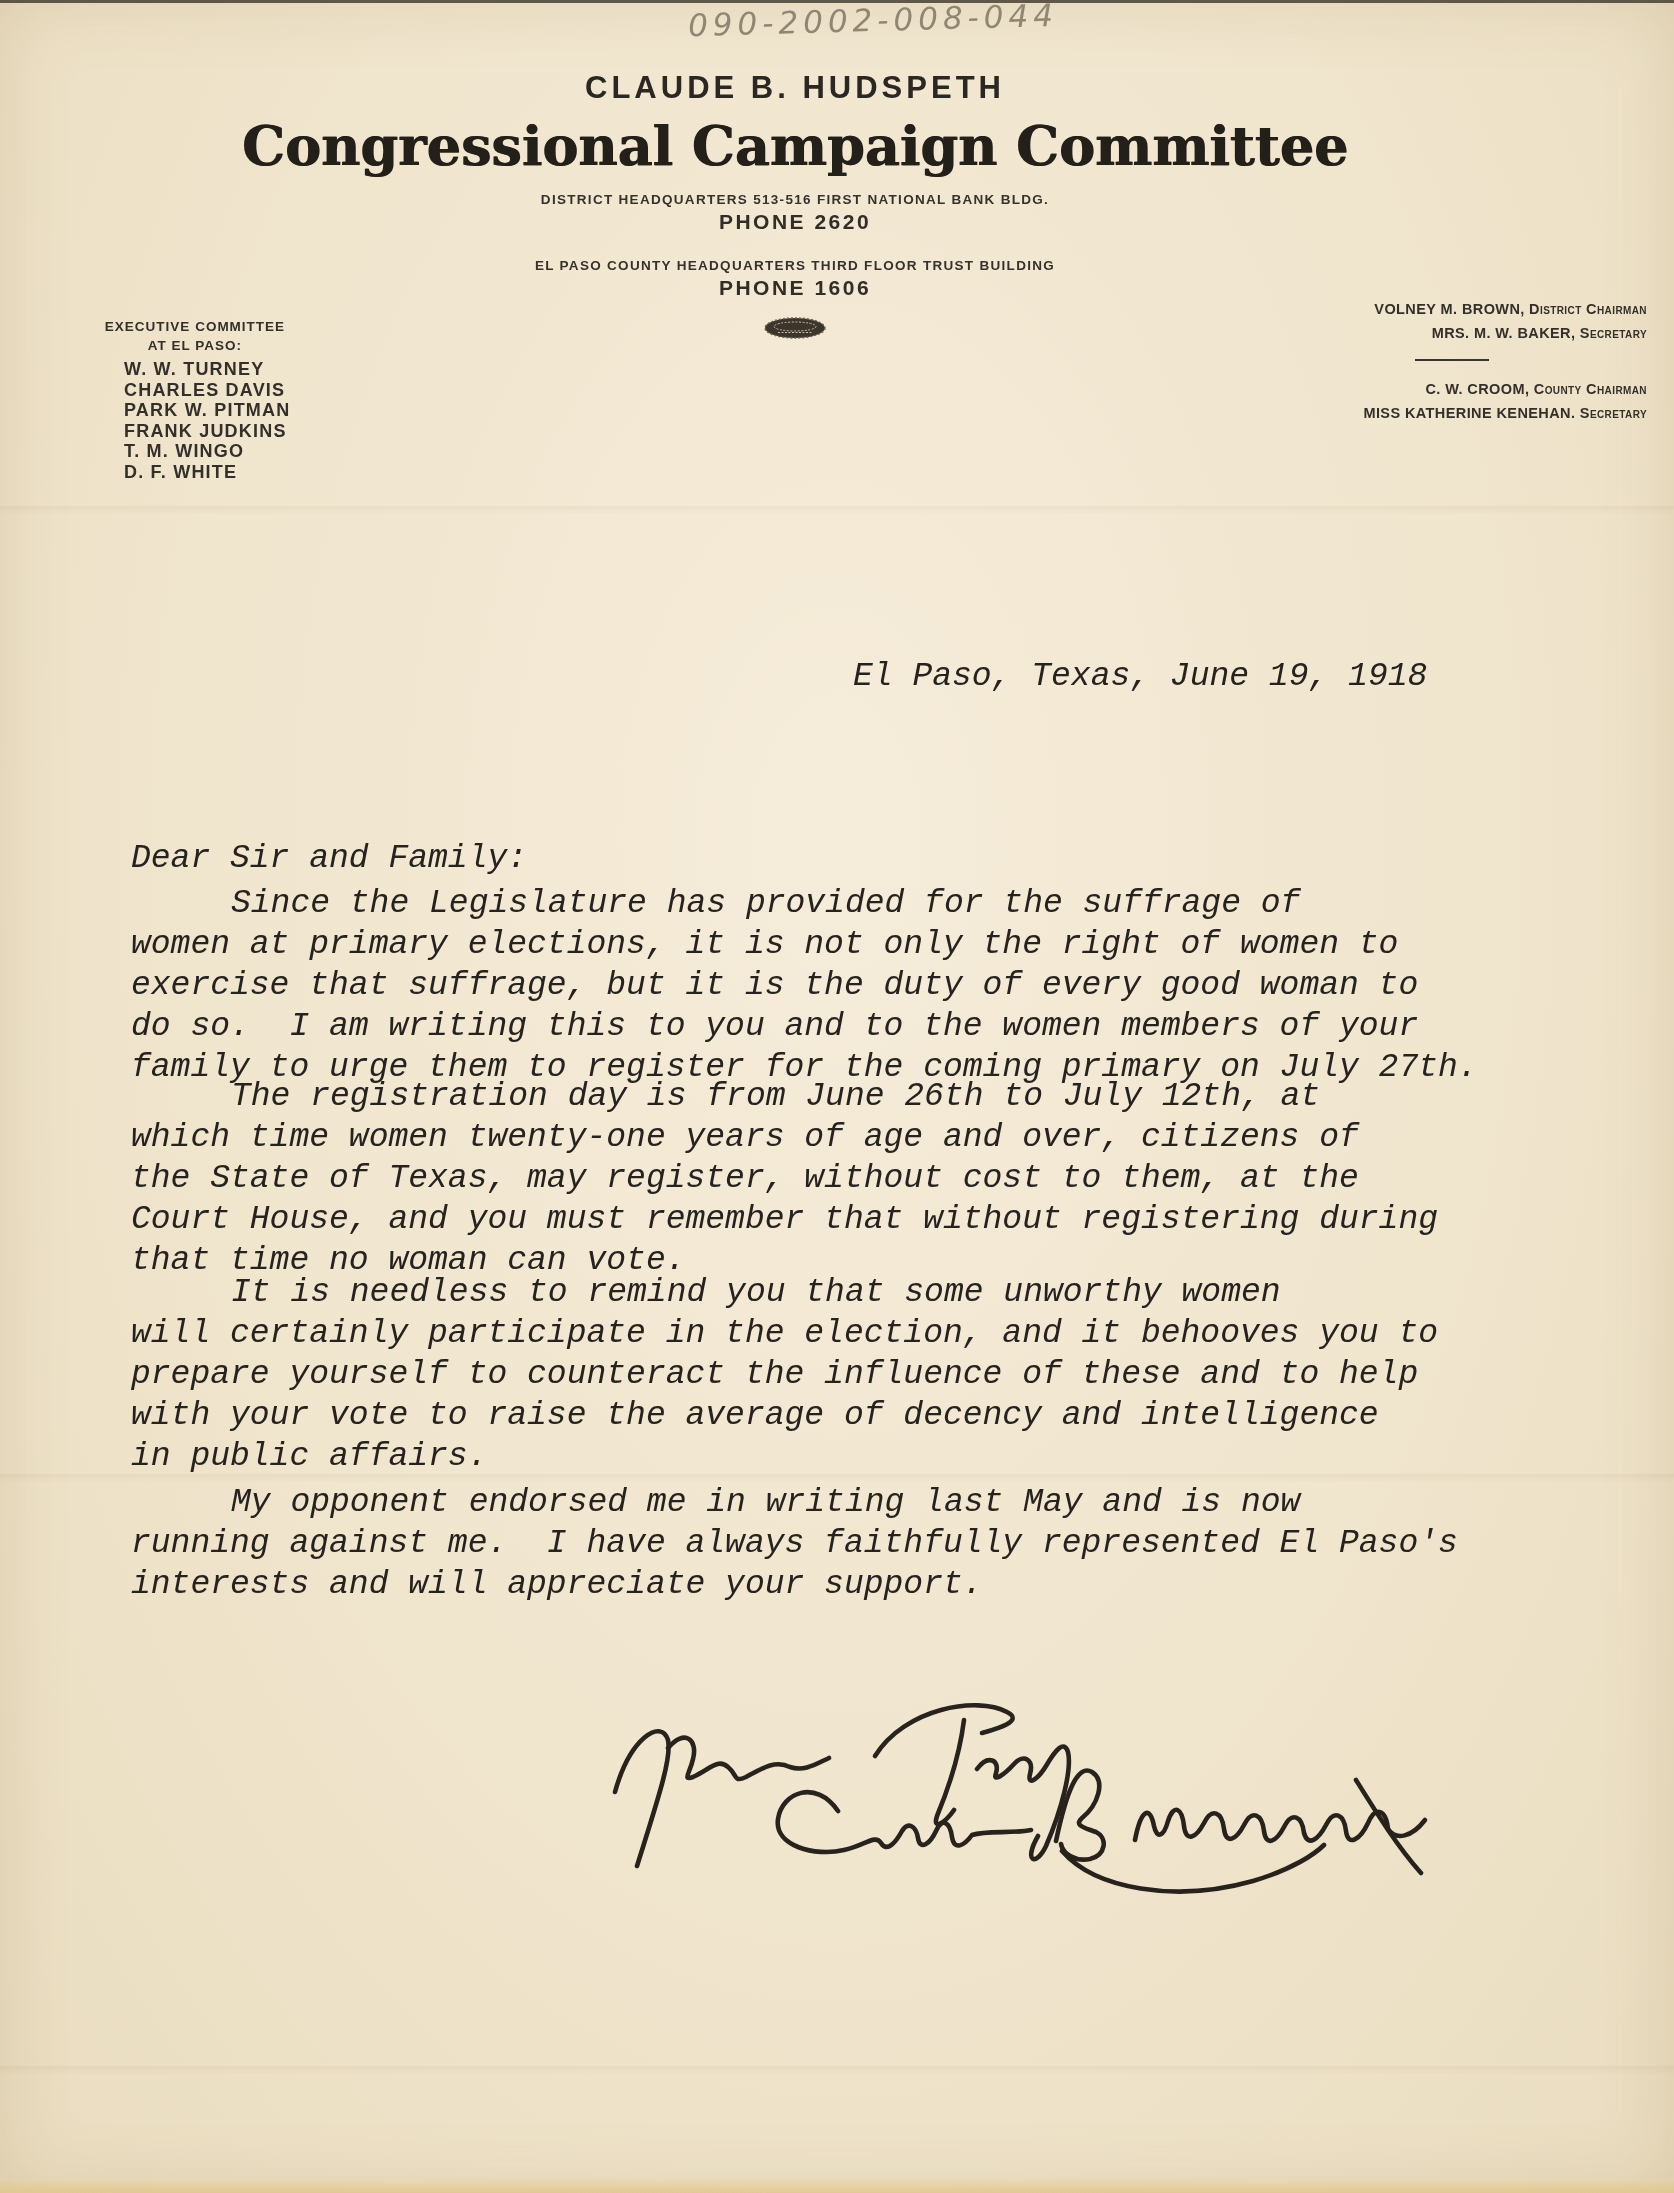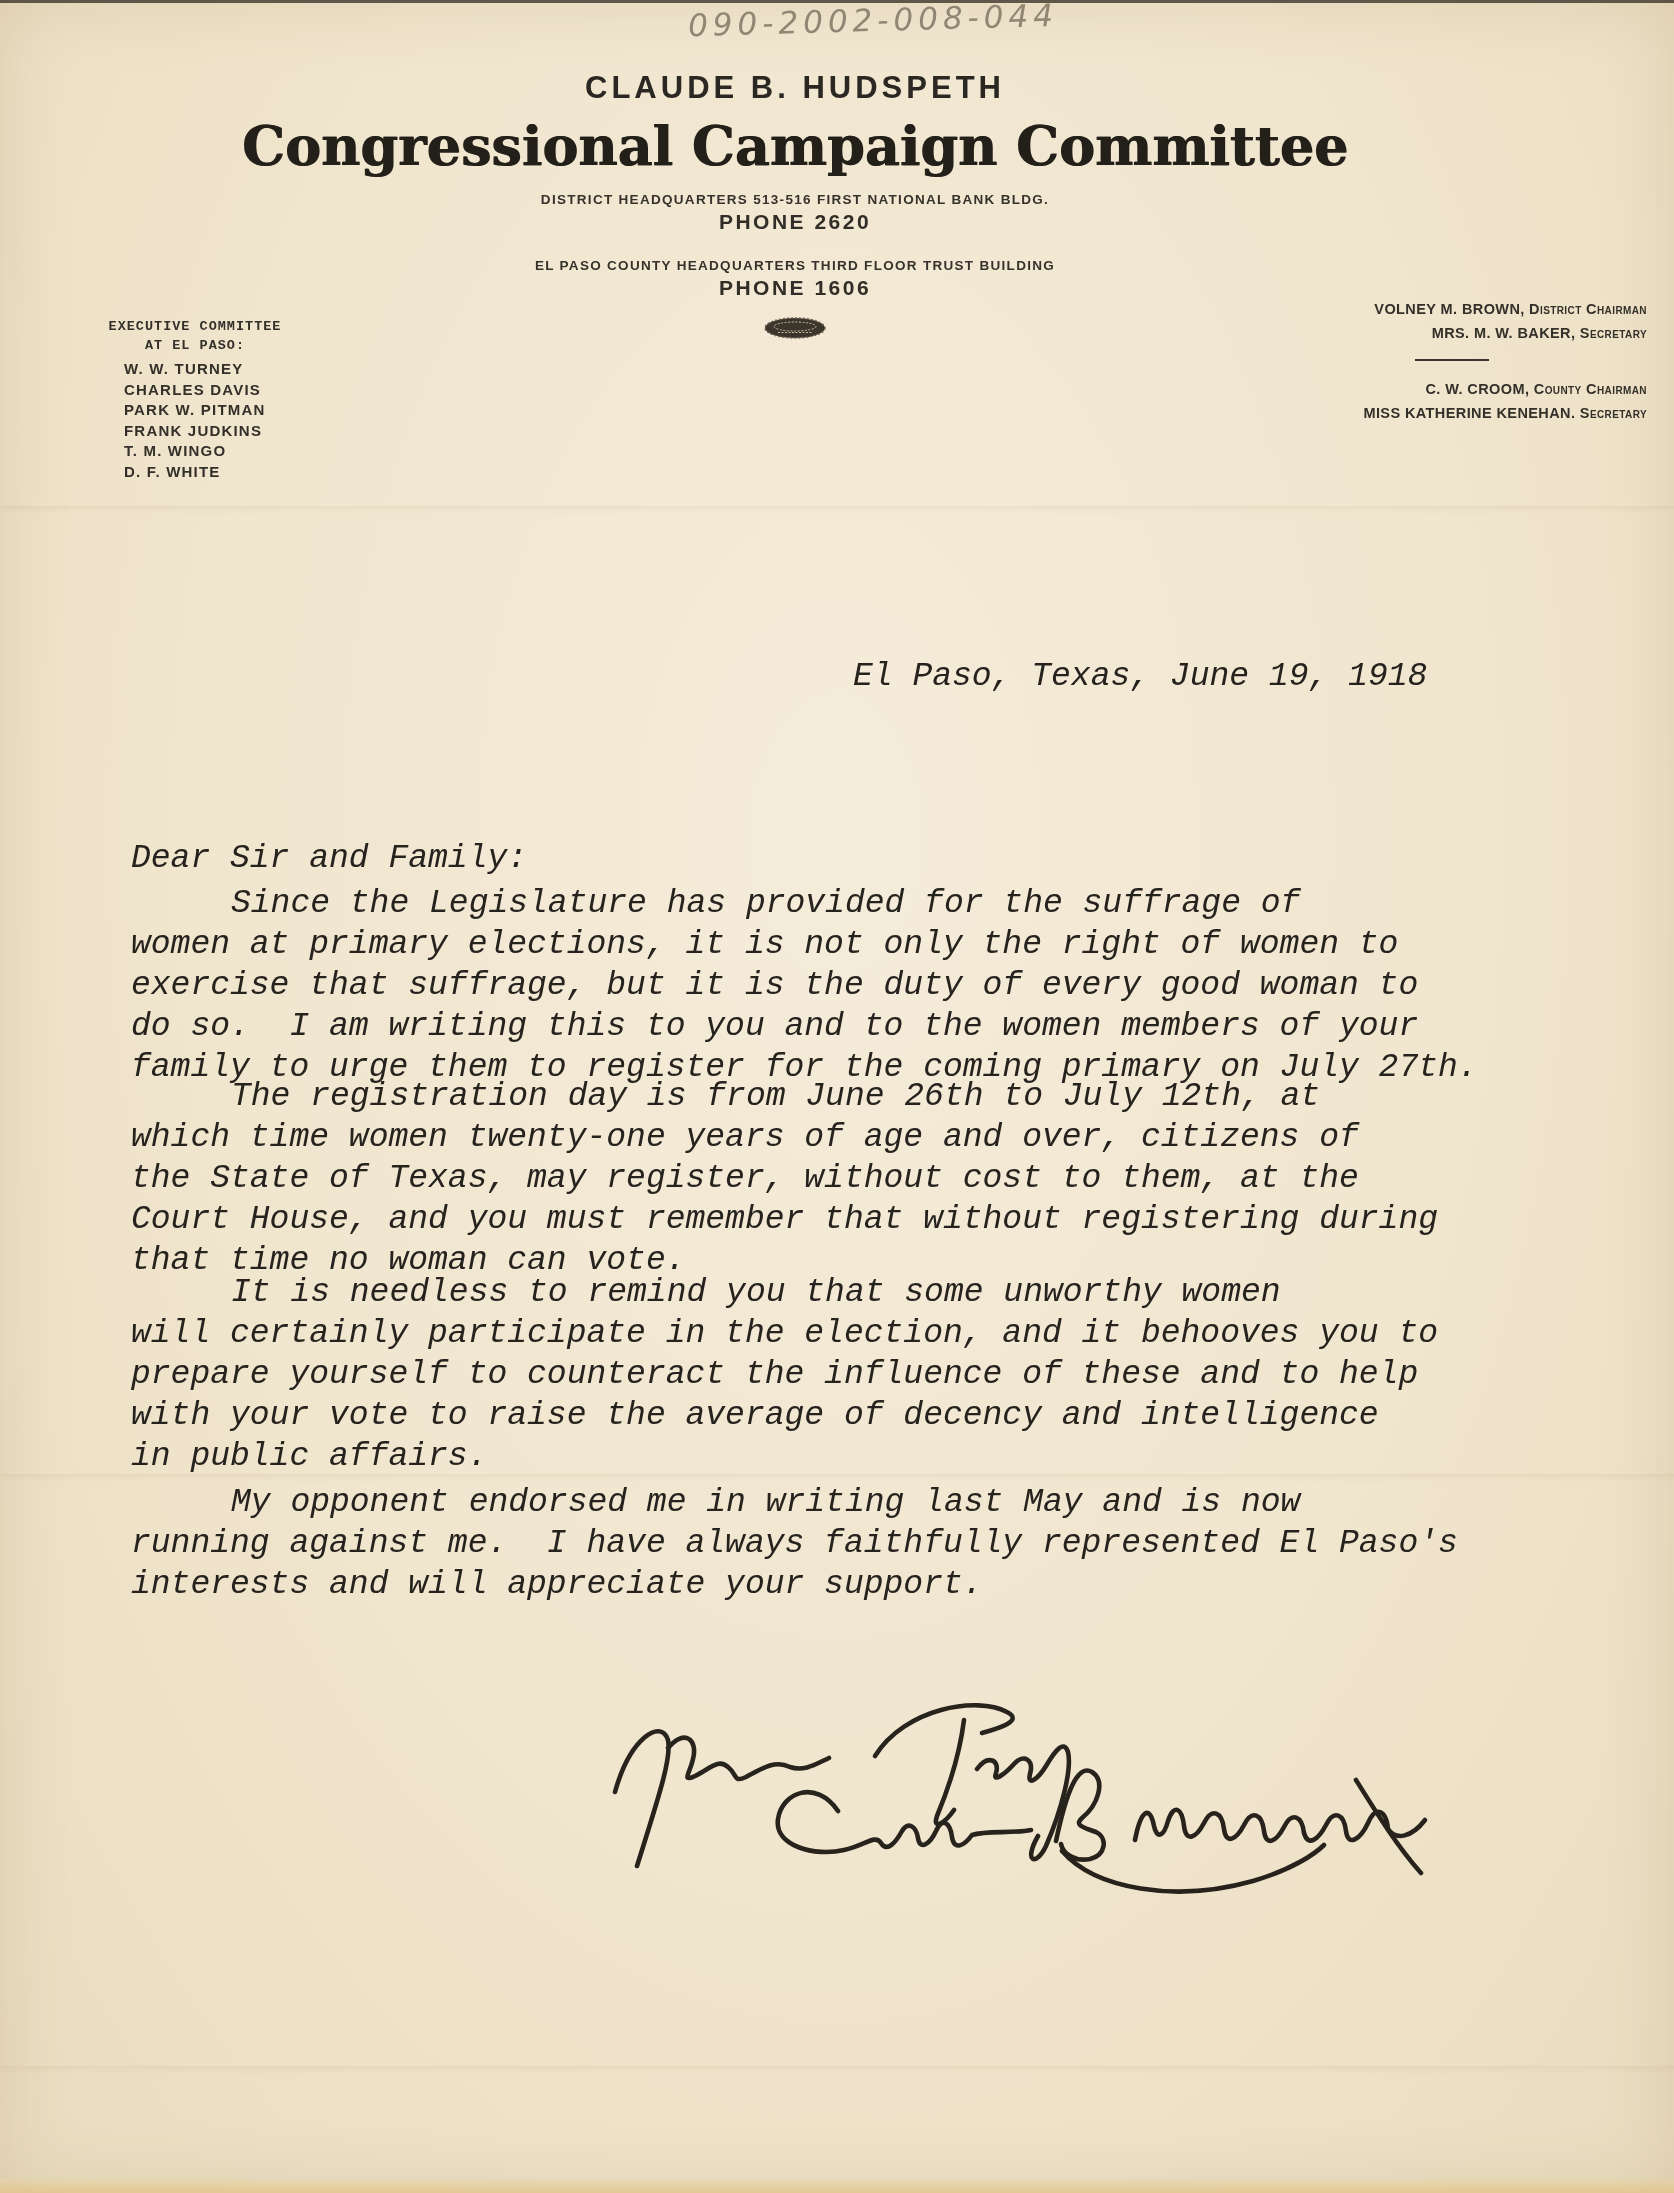--- a/index.html
+++ b/index.html
@@ -32,22 +32,22 @@
     font-size:54px;letter-spacing:0px;color:#231f19;
     margin-top:8px;
     text-shadow:1px 0 0 #231f19;
   }
   .lh-sub{font-size:13.5px;font-weight:bold;letter-spacing:1.3px;color:#36322b;margin-top:14px;}
   .lh-phone{font-size:21px;font-weight:bold;letter-spacing:2.5px;color:#312d27;margin-top:3px;}
   .lh-gap{height:24px;}
   .ornament-wrap{margin-top:16px;}
   .exec-block{position:absolute;top:317px;left:88px;width:214px;
     font-weight:bold;color:#332f29;}
-  .exec-title{font-size:13.5px;letter-spacing:1px;text-align:center;line-height:19px;font-family:Liberation Mono, monospace;}
-  .exec-members{margin-top:4px;padding-left:36px;font-size:15px;letter-spacing:1.2px;line-height:20.5px;}
+  .exec-title{font-size:13.5px;letter-spacing:1px;text-align:center;line-height:19px;}
+  .exec-members{margin-top:4px;padding-left:36px;font-size:18px;letter-spacing:1.2px;line-height:20.5px;}
   .officers-block{position:absolute;top:297px;left:1247px;width:400px;
     font-weight:bold;font-size:14.5px;letter-spacing:.4px;color:#332f29;line-height:24px;text-align:right;}
   .officers-block .line{font-variant:small-caps;}
   .officers-divider{width:74px;height:2px;background:#3a352e;margin:14px 0 16px 168px;}
   .typewriter{font-family:"Liberation Mono","DejaVu Sans Mono",monospace;color:#26231f;font-style:italic;}
   .dateline{position:absolute;top:658px;left:853px;font-size:33px;white-space:nowrap;}
   .salutation{position:absolute;top:840px;left:131px;font-size:33px;white-space:nowrap;}
   .para{position:absolute;left:131px;width:1440px;font-size:33px;line-height:41px;
     white-space:pre-wrap;text-indent:100px;}
   .para-1{top:883px;}

